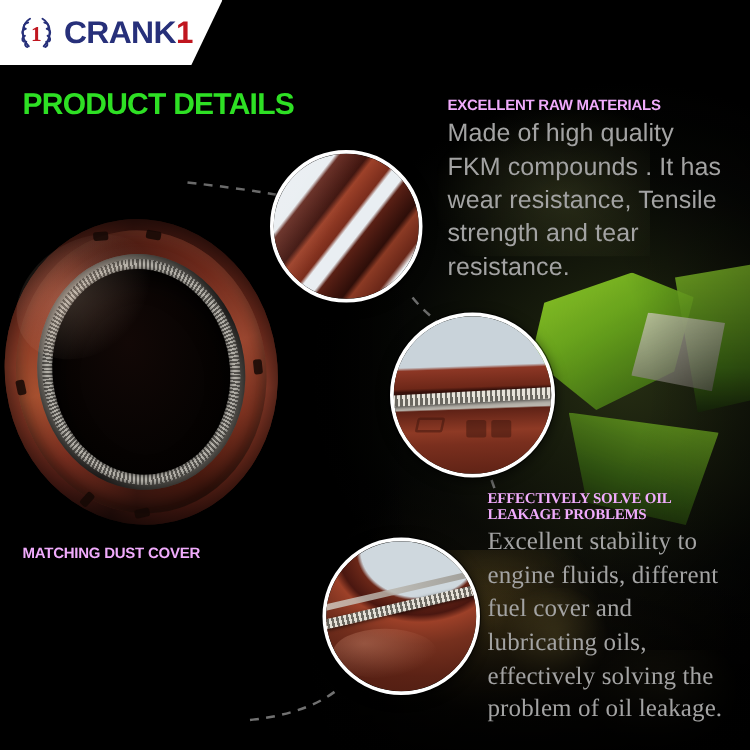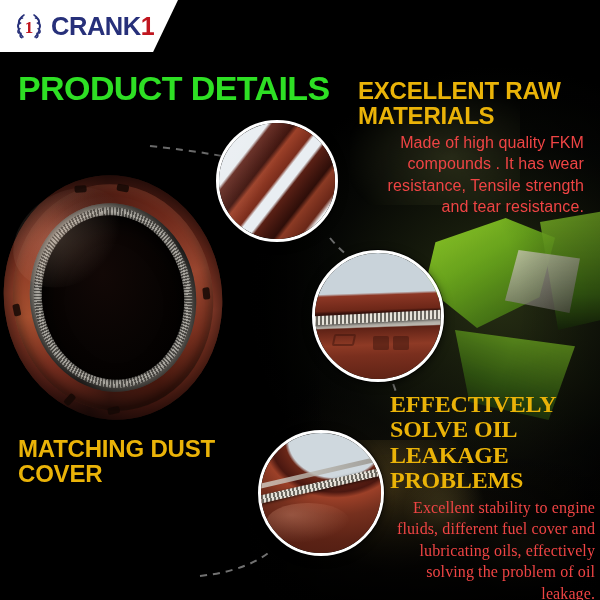--- a/index.html
+++ b/index.html
@@ -50,28 +50,28 @@
     background:#fff; clip-path:polygon(0 0, 100% 0, 86% 100%, 0 100%);
     display:flex; align-items:center; padding-left:12px; gap:6px; z-index:40; }
   .emblem { width:34px; height:32px; position:relative; flex:0 0 auto; }
   .logo-word { display:flex; align-items:baseline; font-weight:bold; letter-spacing:-.5px; }
   .crank-txt { font-size:25px; color:#27307a; font-family:"Liberation Sans", sans-serif;
     font-weight:bold; font-stretch:condensed; transform:scaleX(1.02); }
   .one-txt { font-size:25px; color:#c0161f; font-weight:bold; margin-left:1px; }
 
   
   .title { position:absolute; left:18px; top:72px; z-index:30;
-    color:#2ee024; font-weight:bold; font-size:34px; line-height:0.98;
+    color:#2ee024; font-weight:bold; font-size:24px; line-height:0.98;
     letter-spacing:-.6px; text-transform:uppercase; }
 
   .blk { position:absolute; z-index:30; }
-  .hd { color:#eab308; font-weight:bold; font-size:24px; line-height:1.06;
+  .hd { color:#f0abfc; font-weight:bold; font-size:12px; line-height:1.06;
         letter-spacing:-.2px; text-transform:uppercase; }
-  .bd { color:#ef4444; font-size:16px; line-height:1.34; margin-top:3px;
-        letter-spacing:.1px;text-align:right; }
+  .bd { color:#a3a3a3; font-size:20px; line-height:1.34; margin-top:3px;
+        letter-spacing:.1px; }
 
   #block-raw      { left:358px; top:78px;  width:226px; }
   #block-leak     { left:390px; top:392px; width:205px;font-family:Liberation Serif, serif; }
   #block-dust     { left:18px;  top:436px; width:215px;text-decoration:underline; }
 
   
   .seal-main { position:absolute; left:4px; top:175px; width:218px; height:245px; z-index:20;
     transform:rotate(-8deg); }
   .seal-outer { position:absolute; inset:0; border-radius:50%;
     background:

